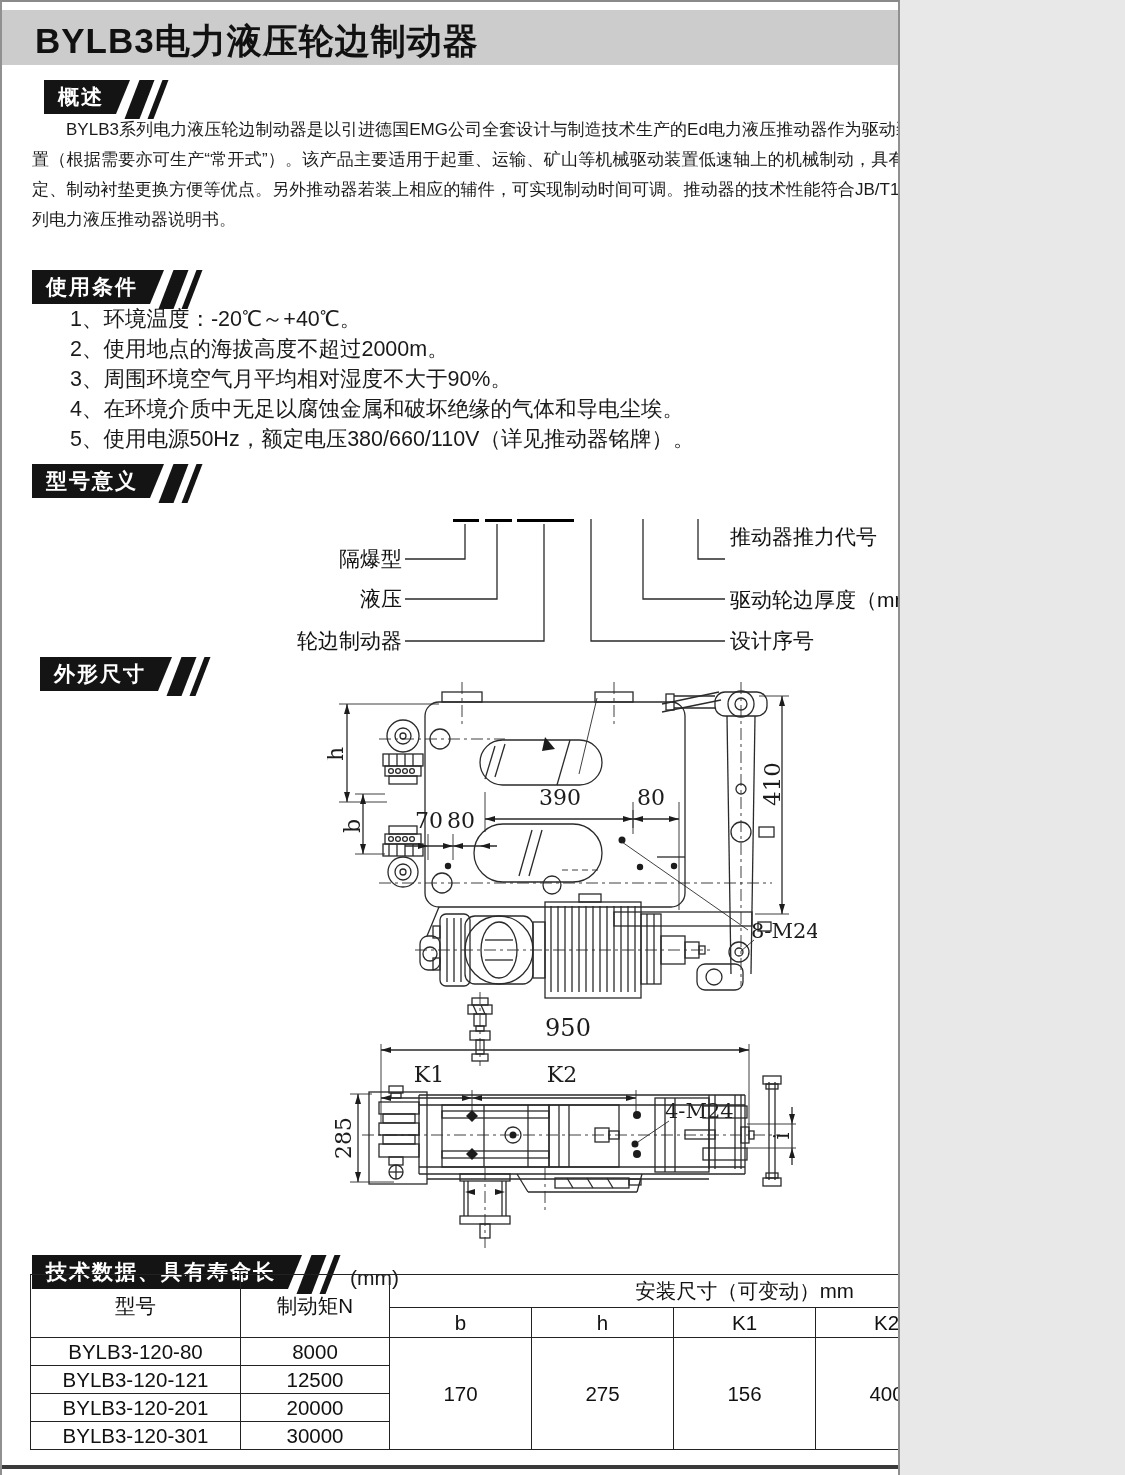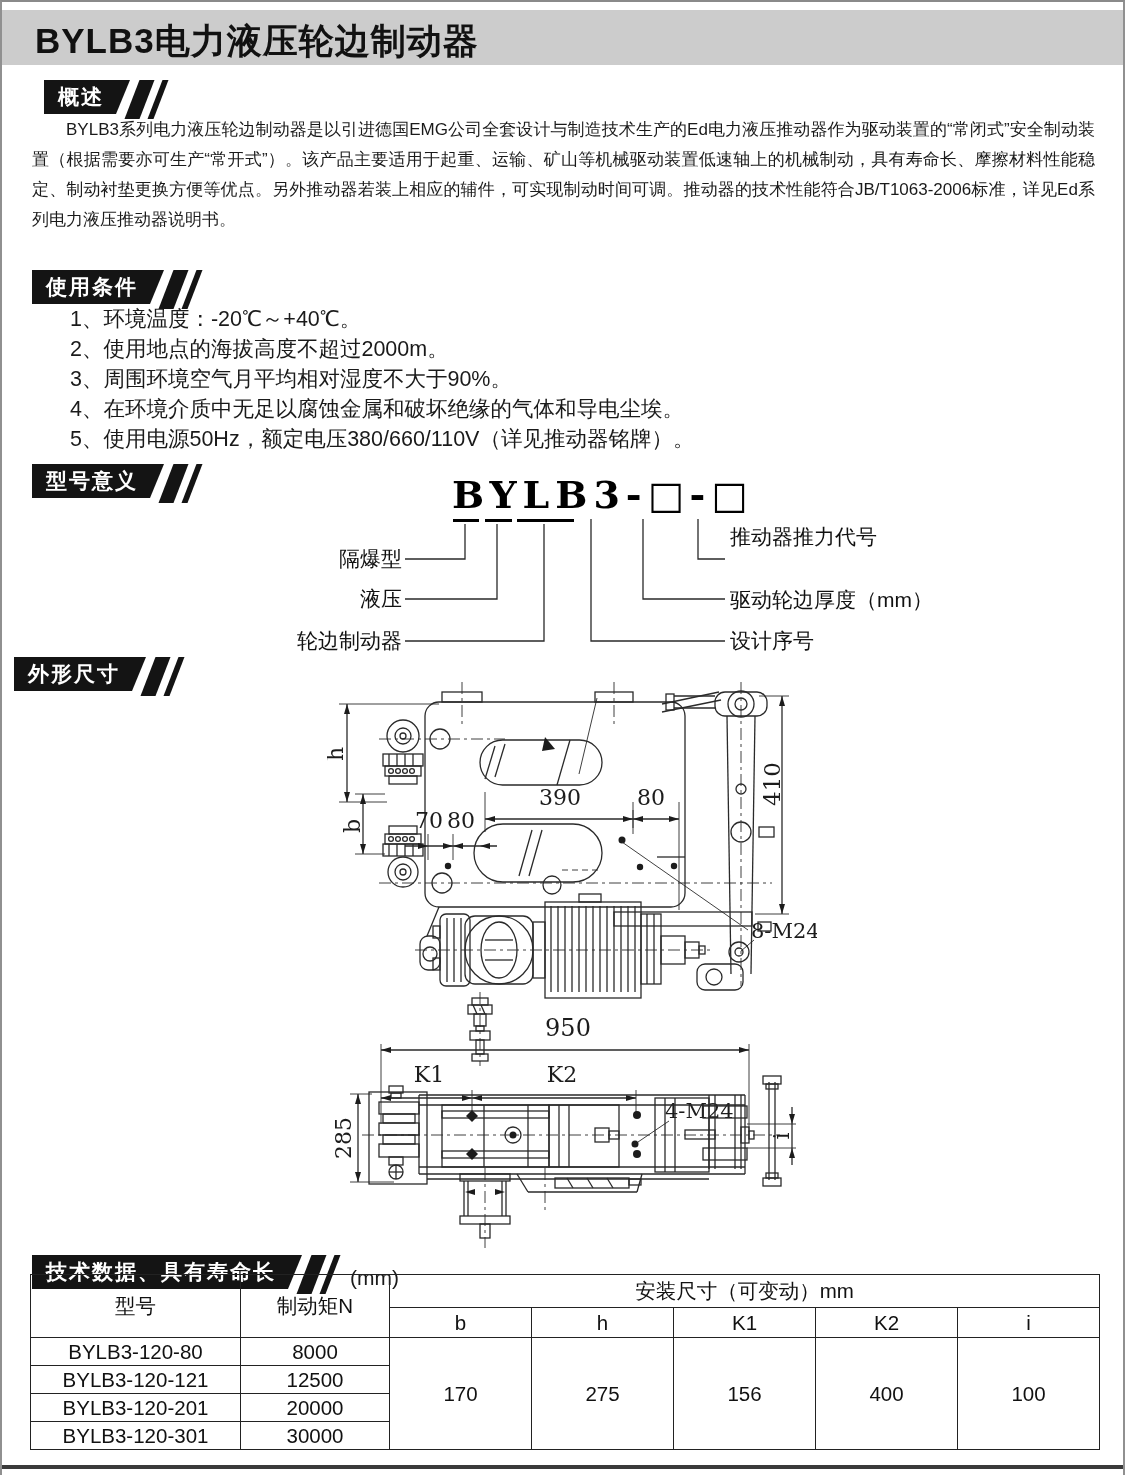--- a/index.html
+++ b/index.html
@@ -1,16 +1,16 @@
 <!DOCTYPE html>
 <html><head>
 <meta charset="utf-8">
 <style>
   html,body{margin:0;padding:0;background:#e8e8e8;}
-  #page{position:relative;width:1125px;height:1475px;background:#fff;
+  #page{position:relative;width:900px;height:1475px;background:#fff;
         border-left:2px solid #909090;border-right:2px solid #909090;border-top:2px solid #8a8a8a;
         font-family:"Liberation Sans",sans-serif;color:#1a1a1a;overflow:hidden;box-sizing:border-box;}
   .abs{position:absolute;}
   
   #title-banner{left:0;top:8px;width:1121px;height:55px;background:#cccccc;}
   #title-banner .t{position:absolute;left:33px;top:8px;font-size:35px;font-weight:bold;color:#111;letter-spacing:1px;}
   
   .sec{display:flex;align-items:flex-start;height:40px;}
   .sec-box{background:#141414;color:#fff;font-size:21px;font-weight:bold;height:34px;line-height:34px;
            padding:0 26px 0 14px;clip-path:polygon(0 0,100% 0,calc(100% - 14px) 100%,0 100%);letter-spacing:2px;}
@@ -65,42 +65,41 @@
     <div class="cond">4、在环境介质中无足以腐蚀金属和破坏绝缘的气体和导电尘埃。</div>
     <div class="cond">5、使用电源50Hz，额定电压380/660/110V（详见推动器铭牌）。</div>
   </div>
 
   <div class="abs sec" style="left:30px;top:462px;">
     <div class="sec-box">型号意义</div>
     <div class="stripe-w"></div>
     <div class="stripe-n"></div>
   </div>
 
-  <div class="abs" id="model-code" style="left:450px;top:470px;">BYLB3-□-□</div>
   <div class="uline" style="left:451px;top:517px;width:26px;"></div>
   <div class="uline" style="left:483px;top:517px;width:27px;"></div>
   <div class="uline" style="left:515px;top:517px;width:57px;"></div>
 
   <svg class="abs dwg" style="left:0;top:470px;" width="1125" height="190" viewBox="0 0 1125 190">
     <polyline points="463,52 463,87 403,87"></polyline>
     <polyline points="495,52 495,127 403,127"></polyline>
     <polyline points="542,52 542,169 403,169"></polyline>
     <polyline points="589,47 589,169 723,169"></polyline>
     <polyline points="641,47 641,127 723,127"></polyline>
     <polyline points="696,47 696,87 723,87"></polyline>
   </svg>
 
   <div class="abs mlabel l" style="left:250px;top:545px;width:150px;">隔爆型</div>
   <div class="abs mlabel l" style="left:250px;top:585px;width:150px;">液压</div>
   <div class="abs mlabel l" style="left:230px;top:627px;width:170px;">轮边制动器</div>
   <div class="abs mlabel r" style="left:728px;top:523px;width:240px;">推动器推力代号</div>
   <div class="abs mlabel r" style="left:728px;top:586px;width:260px;">驱动轮边厚度（mm）</div>
   <div class="abs mlabel r" style="left:728px;top:627px;width:200px;">设计序号</div>
 
-  <div class="abs sec" style="left:12px;top:655px;">
+  <div class="abs sec" style="left:38px;top:655px;">
     <div class="sec-box">外形尺寸</div>
     <div class="stripe-w"></div>
     <div class="stripe-n"></div>
   </div>
 
   <svg class="abs dwg" style="left:325px;top:672px;" width="490" height="395" viewBox="0 0 490 395">
 
     <g>
       <line x1="20" y1="30" x2="20" y2="128"></line>
       <path class="ar" d="M20,30 L17,40 L23,40 Z"></path>

